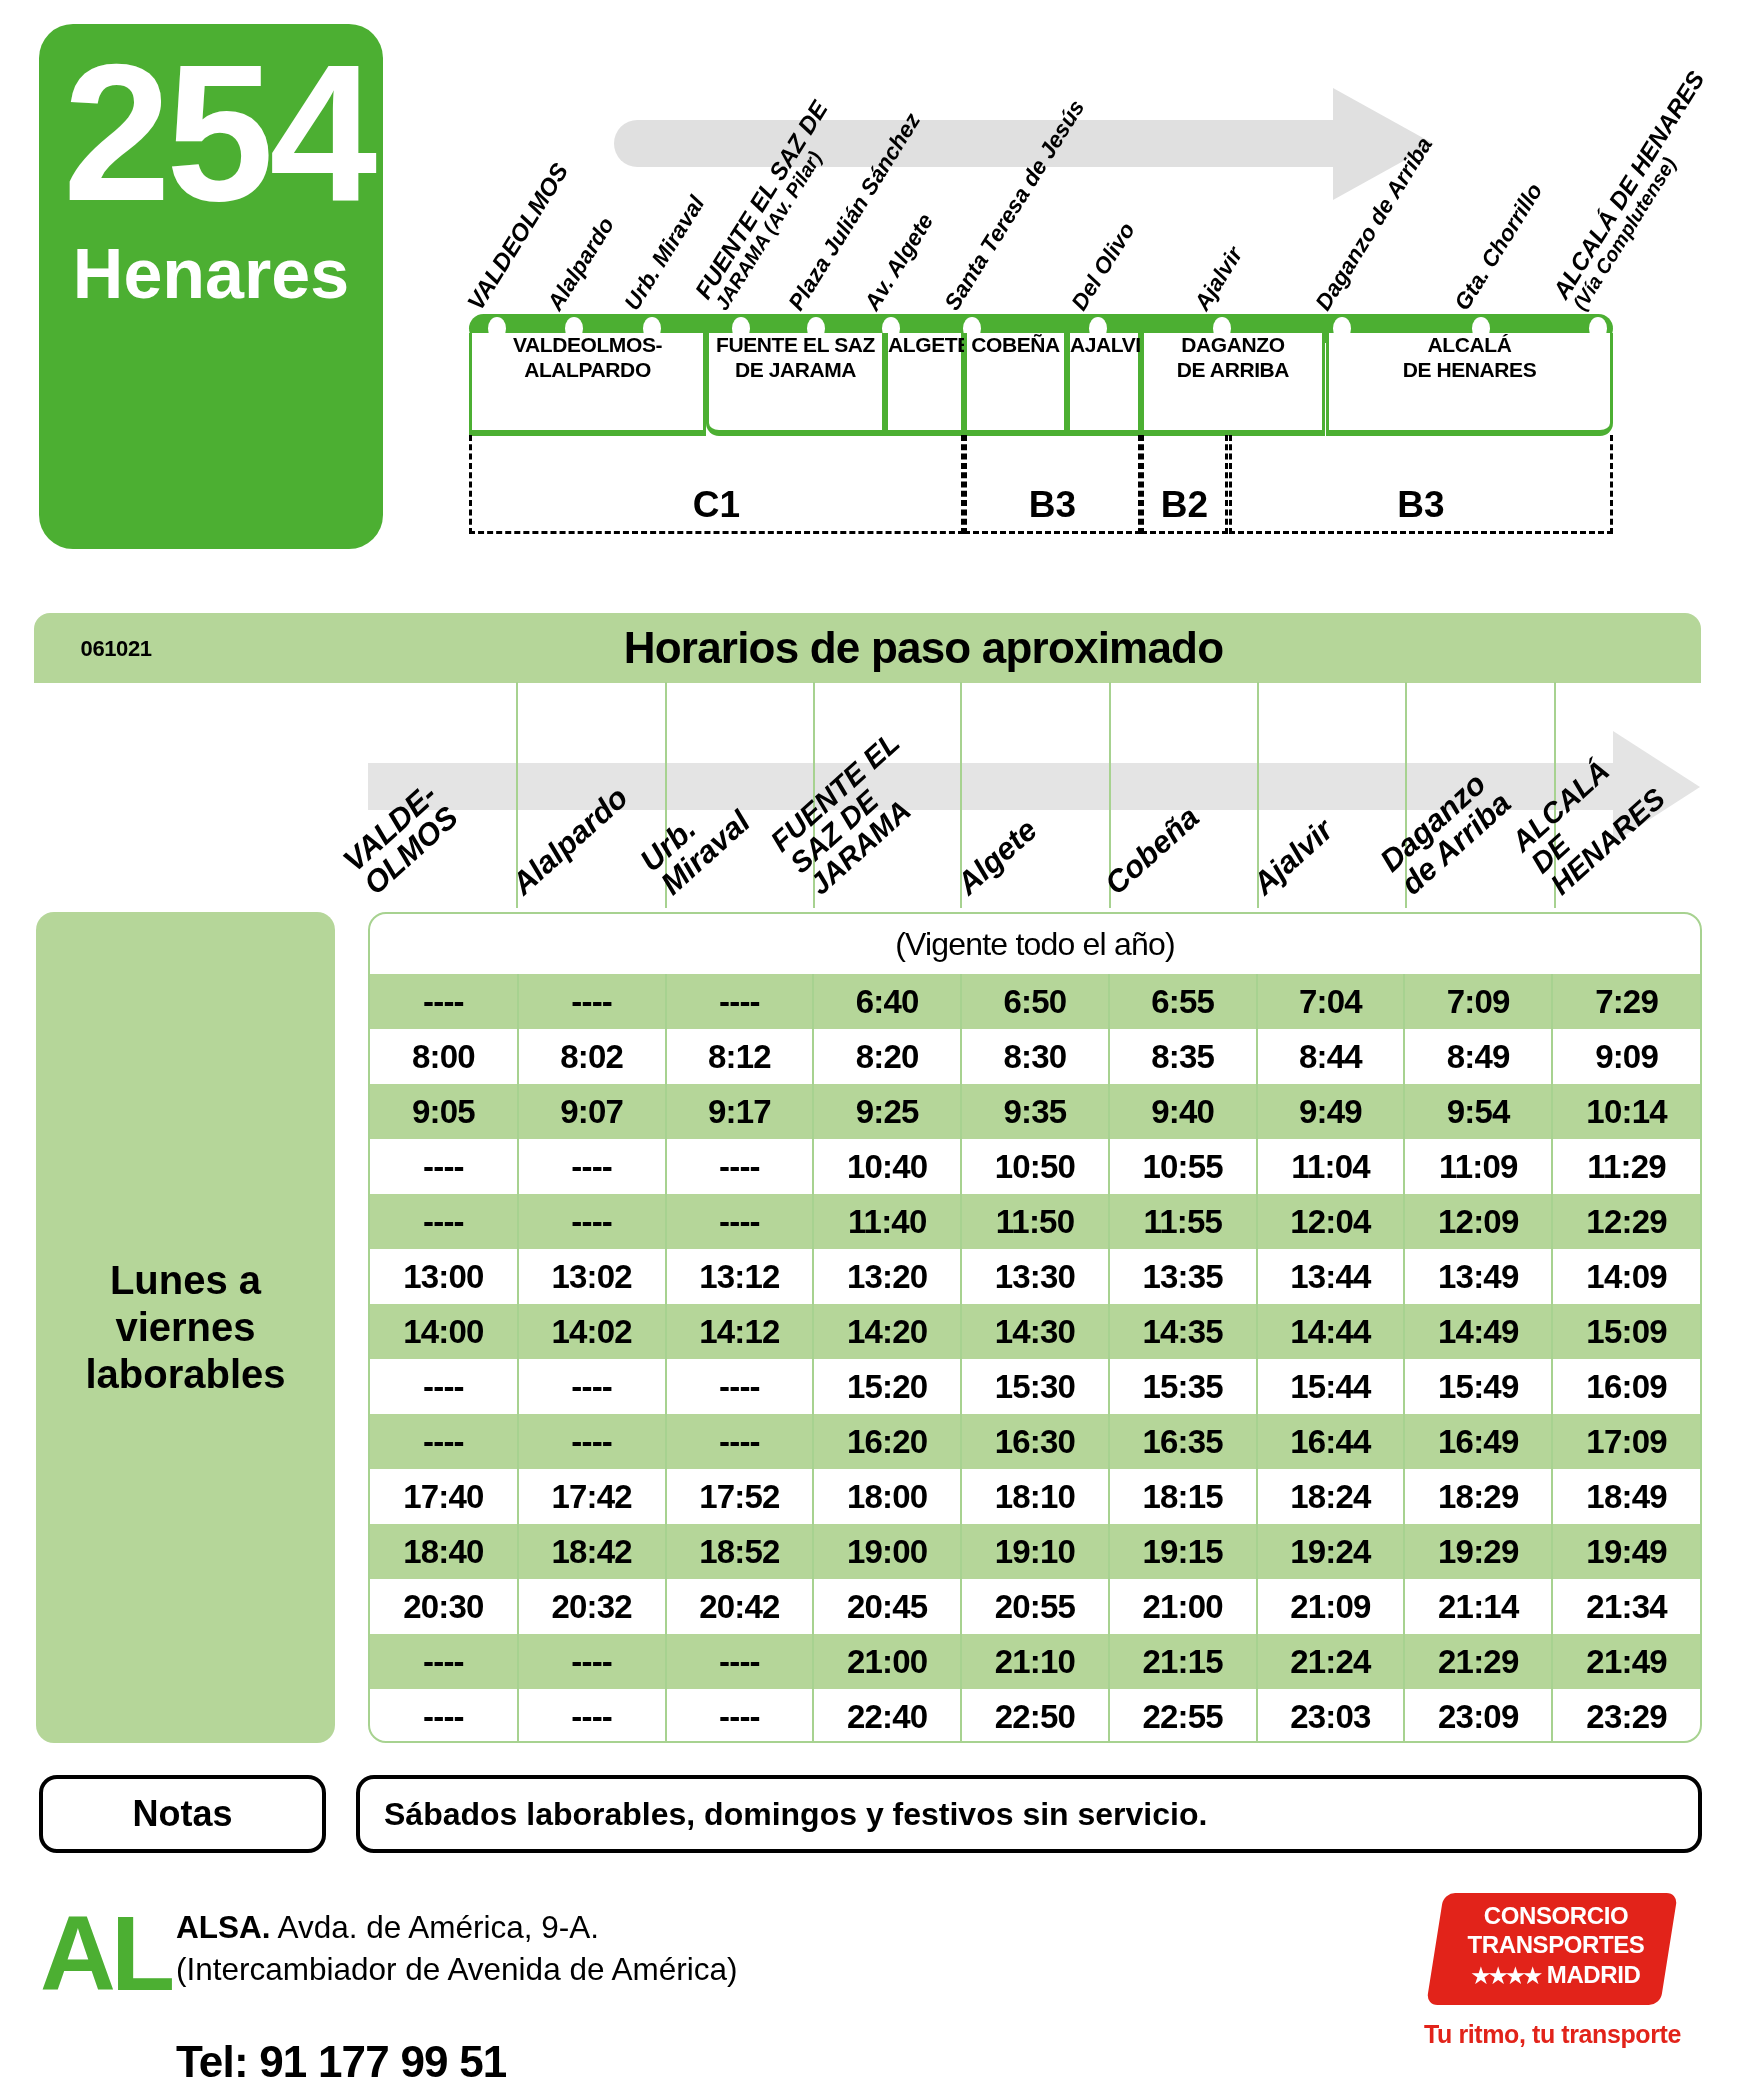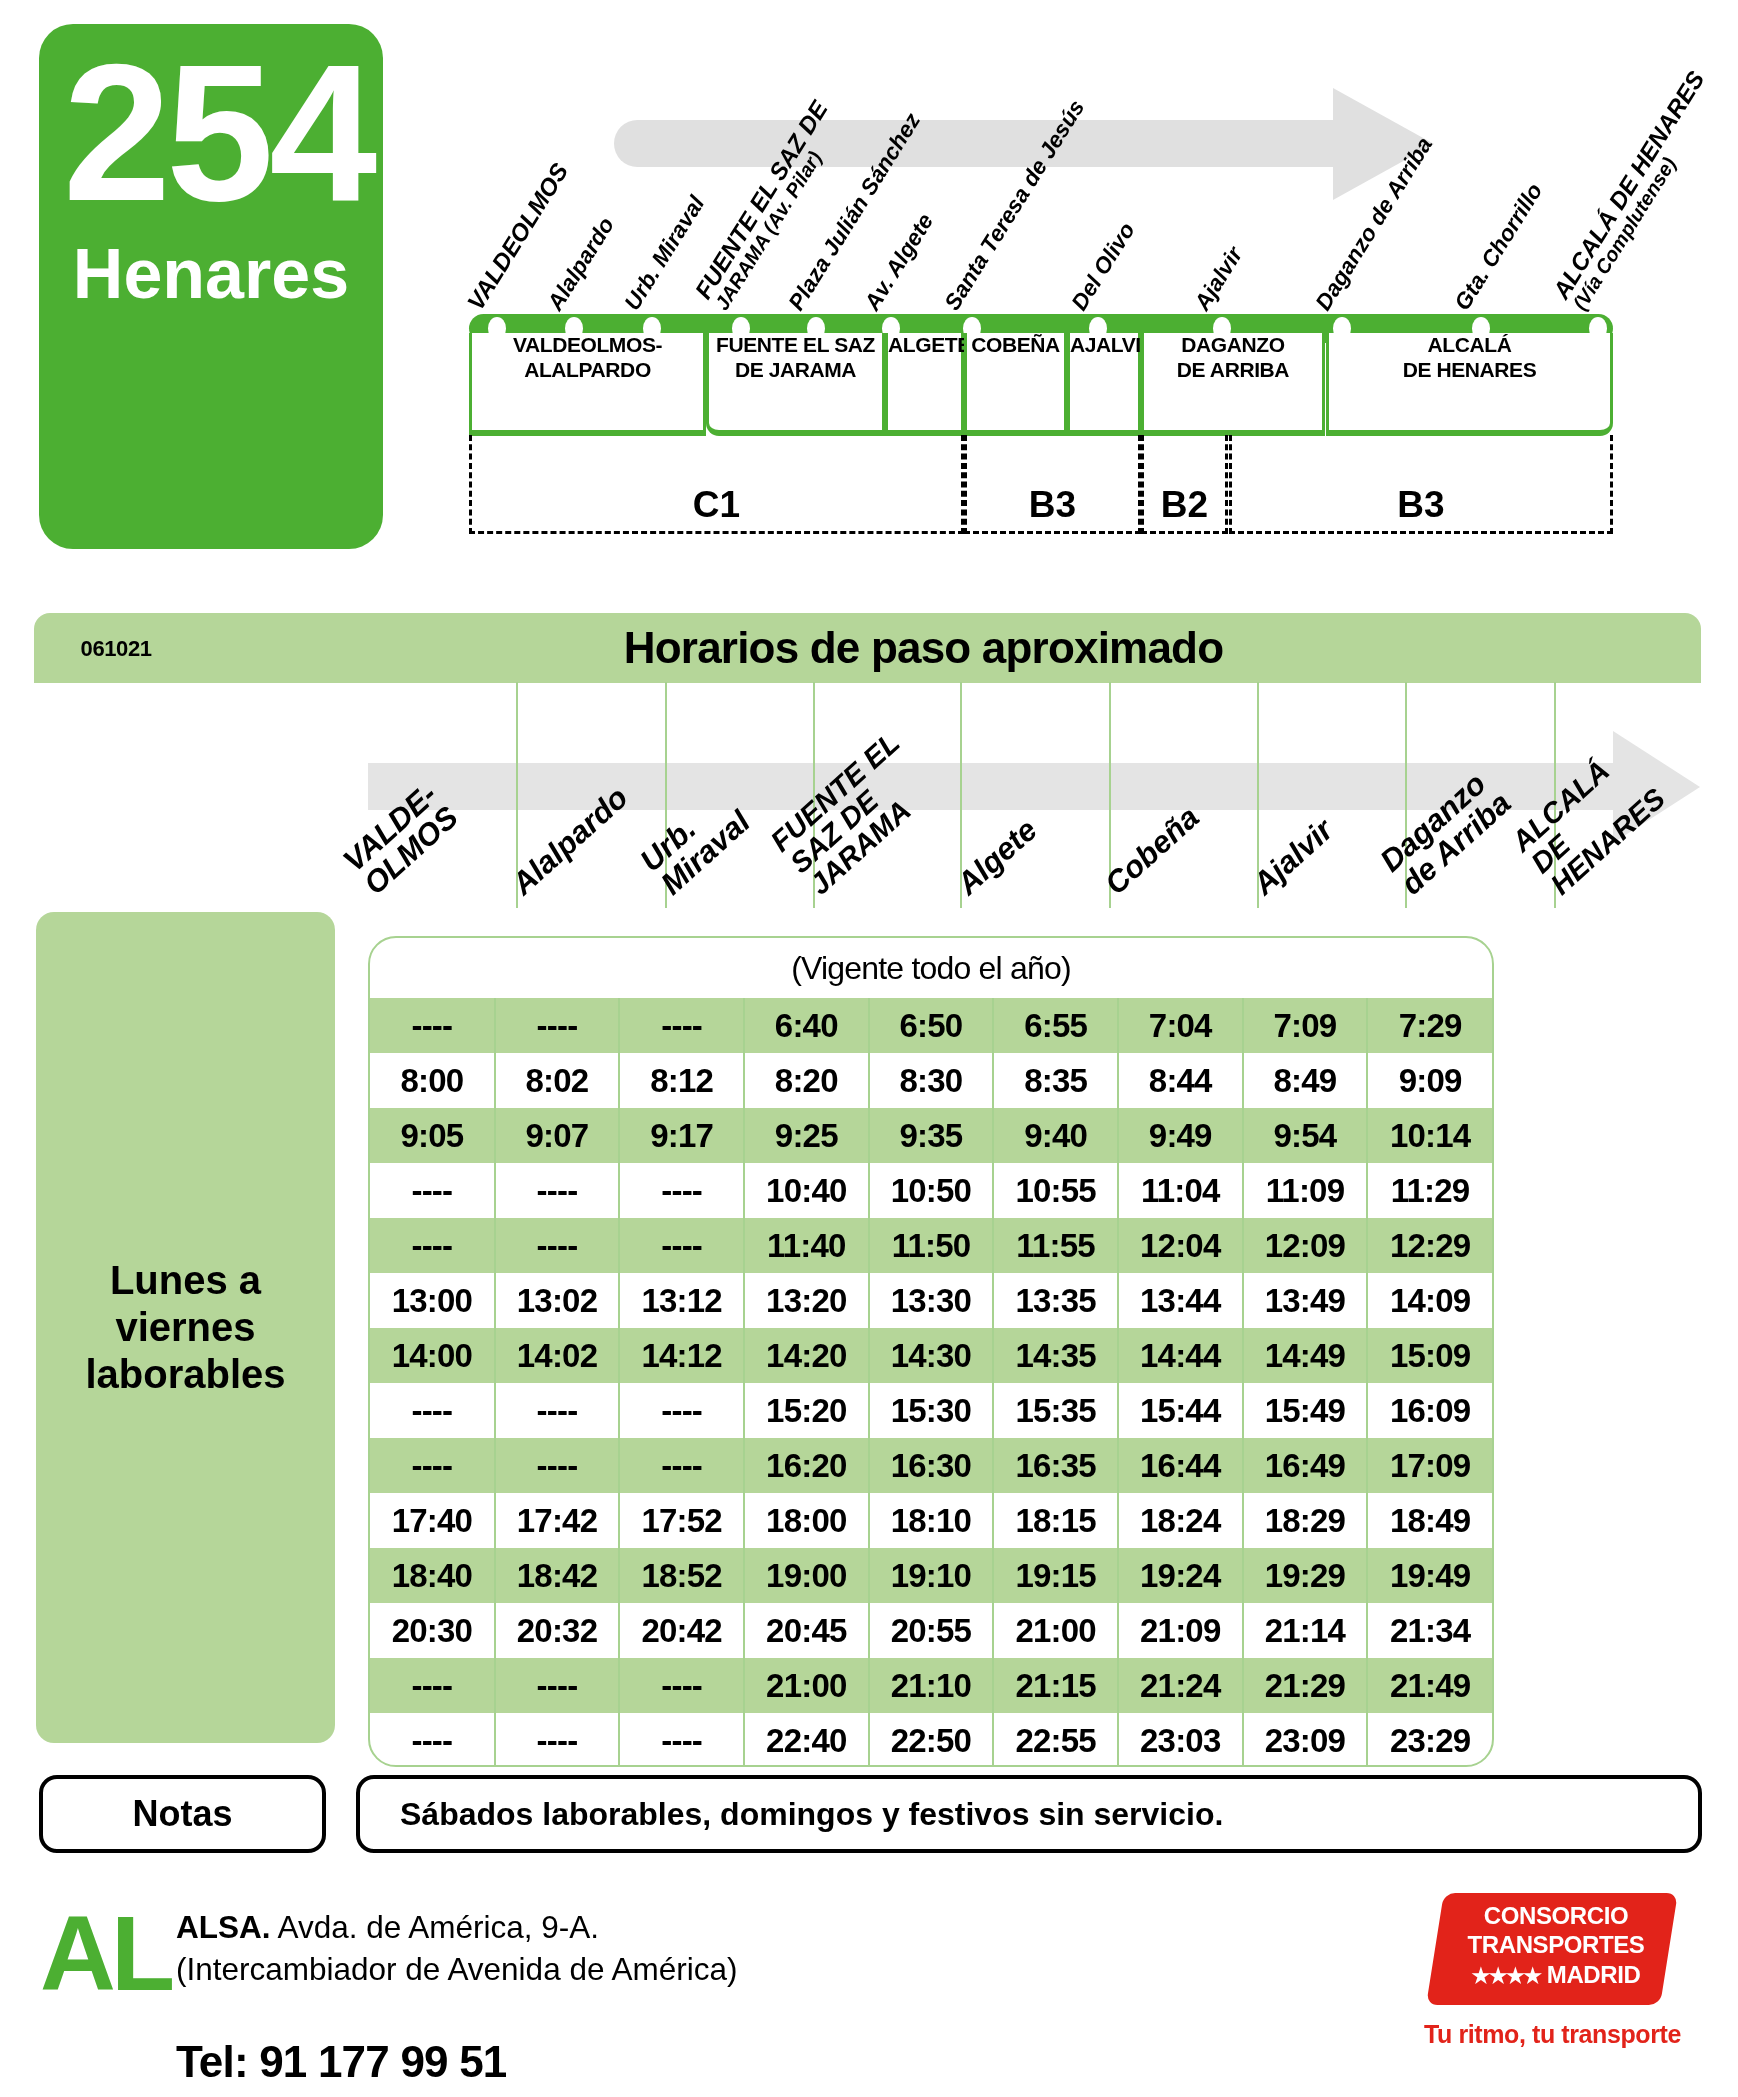--- a/index.html
+++ b/index.html
@@ -263,25 +263,25 @@
     font-size: 40px;
     font-weight: bold;
     text-align: center;
     line-height: 1.18;
   }
 
   
   .table-wrap {
     position: absolute;
     left: 368px;
-    top: 936px;
-    width: 1126px;
+    top: 912px;
+    width: 1334px;
     height: 831px;
     border: 2.4px solid #A7D290;
-    border-radius: 28px;
+    border-radius: 18px;
     box-sizing: border-box;
     overflow: hidden;
     background: #fff;
   }
   table.tt {
     width: 100%;
     border-collapse: collapse;
     table-layout: fixed;
   }
   table.tt td, table.tt th {
@@ -323,21 +323,21 @@
     position: absolute;
     left: 356px;
     top: 1775px;
     width: 1346px;
     height: 78px;
     border: 4px solid #000;
     border-radius: 18px;
     box-sizing: border-box;
     display: flex;
     align-items: center;
-    padding-left: 40px;
+    padding-left: 24px;
     font-size: 32px;
     font-weight: bold;
   }
 
   
   .footer {
     position: absolute;
     left: 0;
     top: 1883px;
     width: 1739px;

